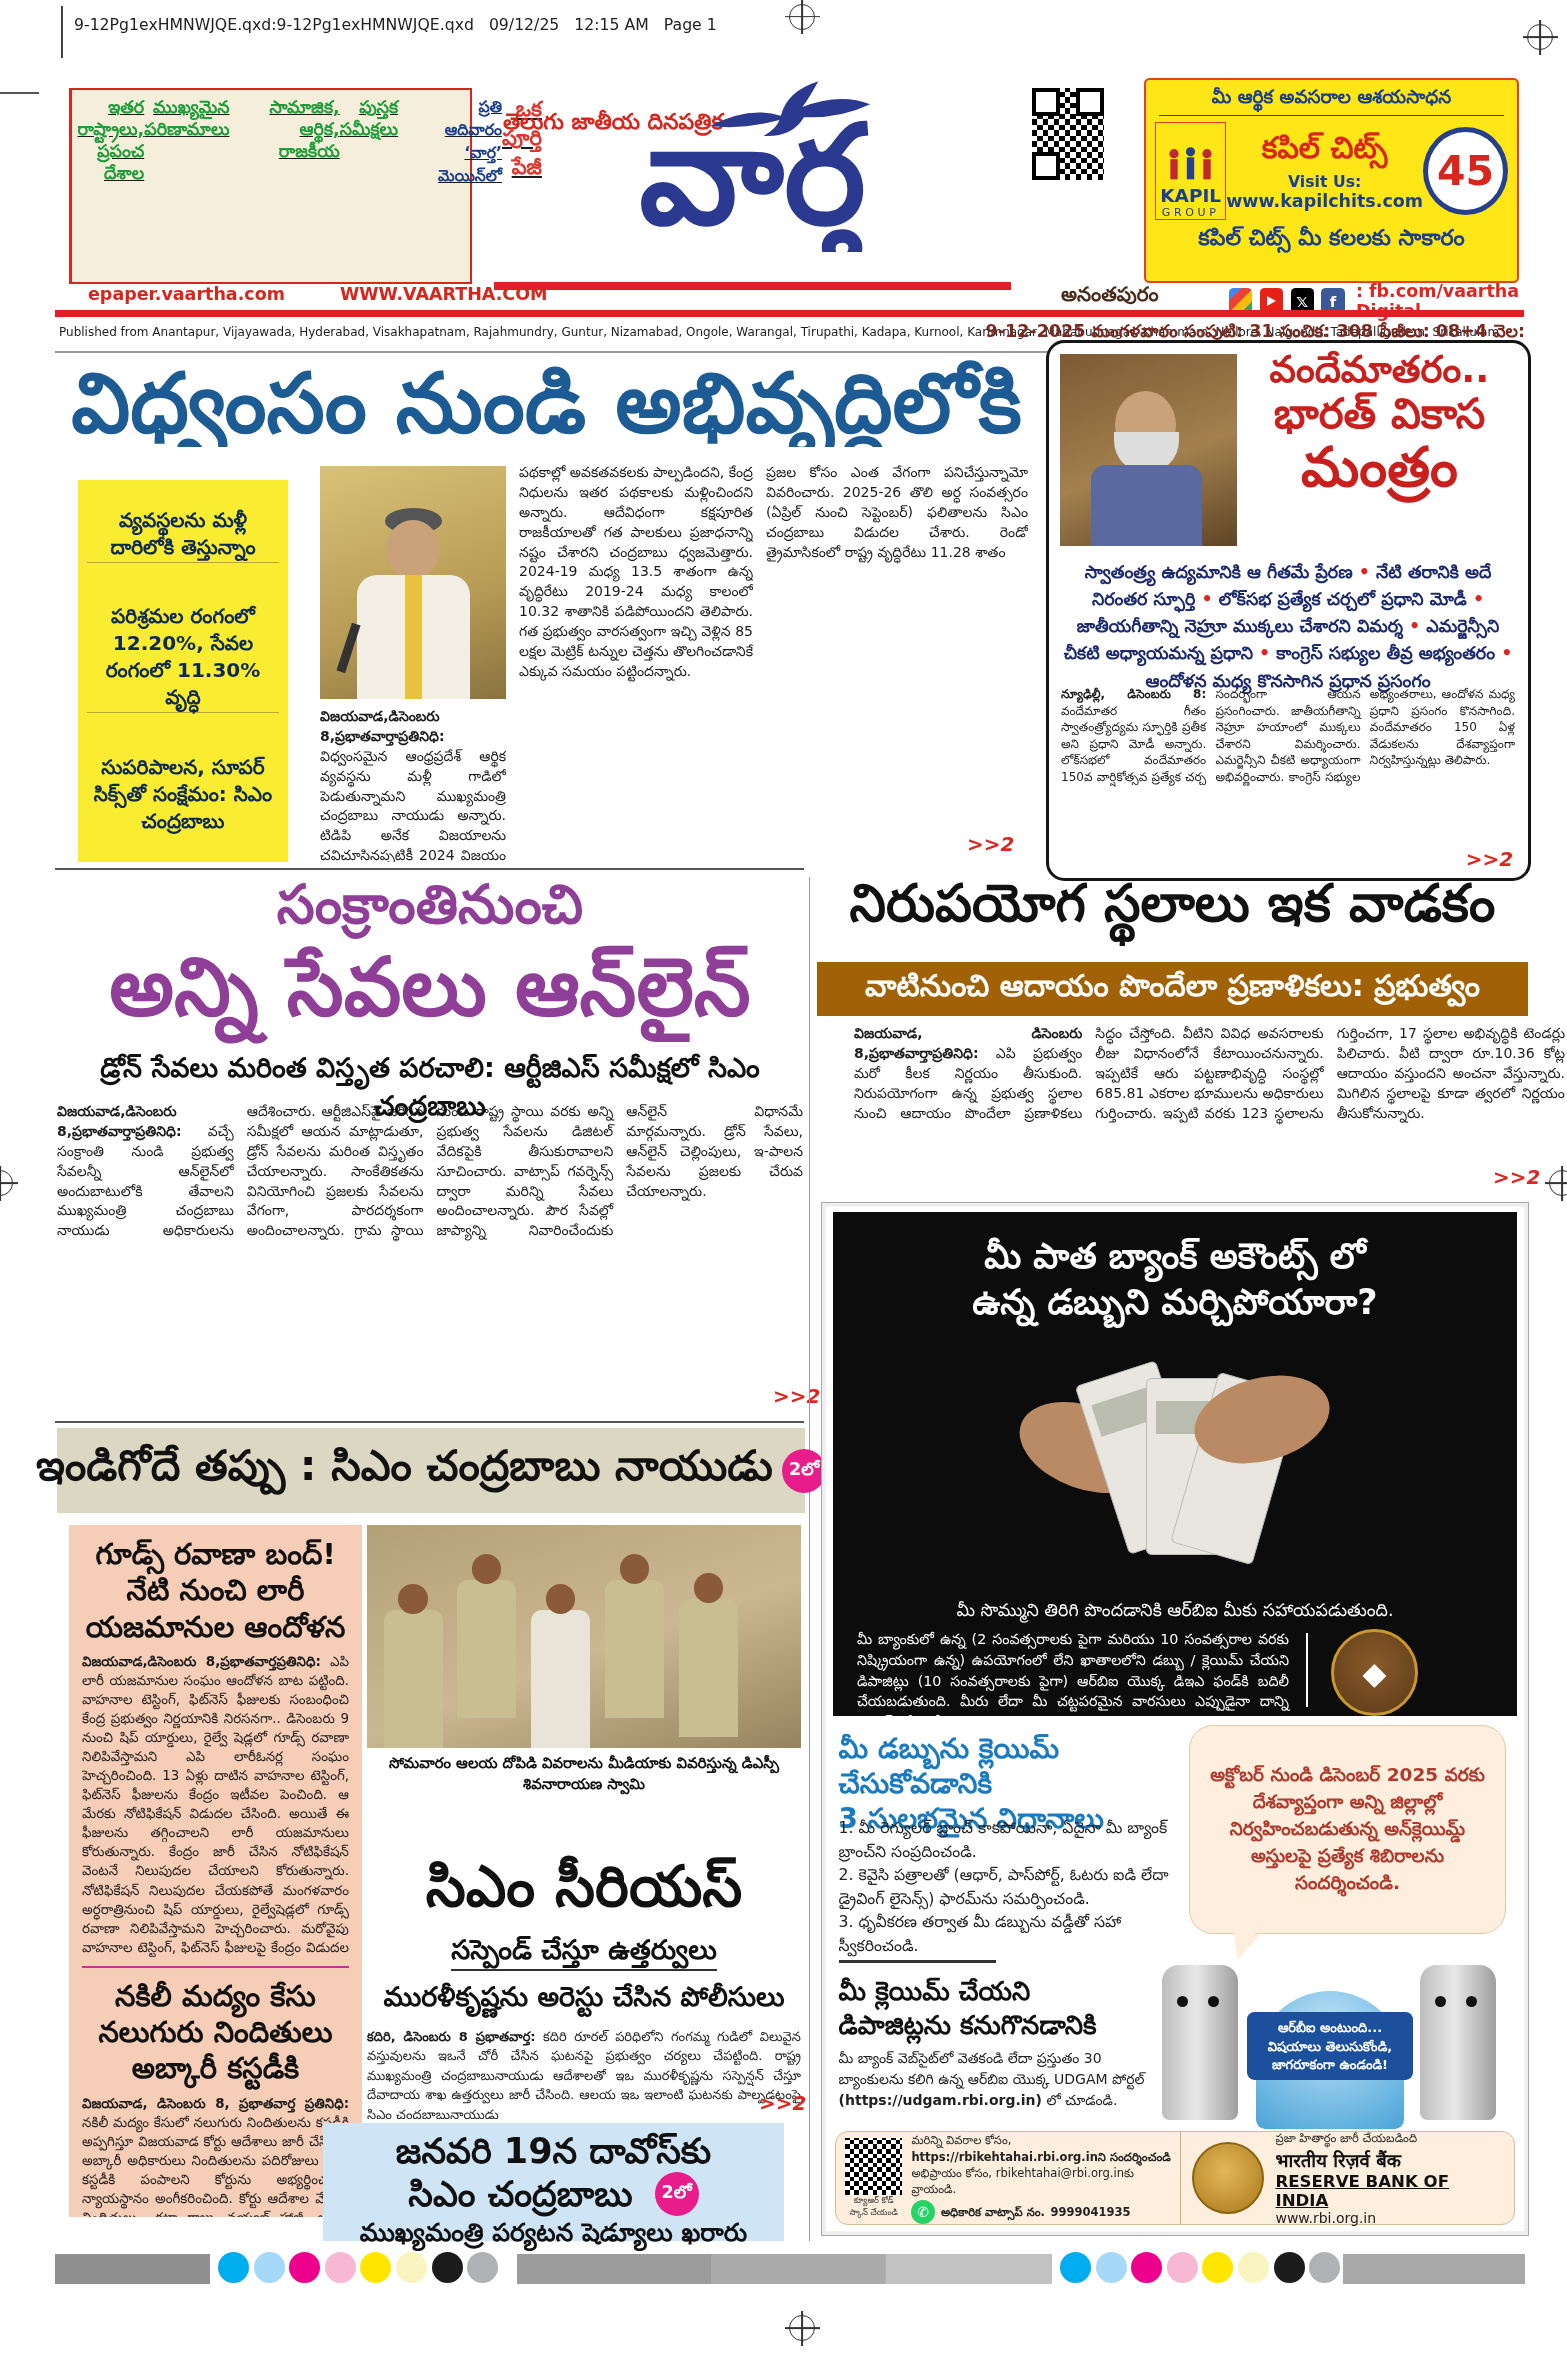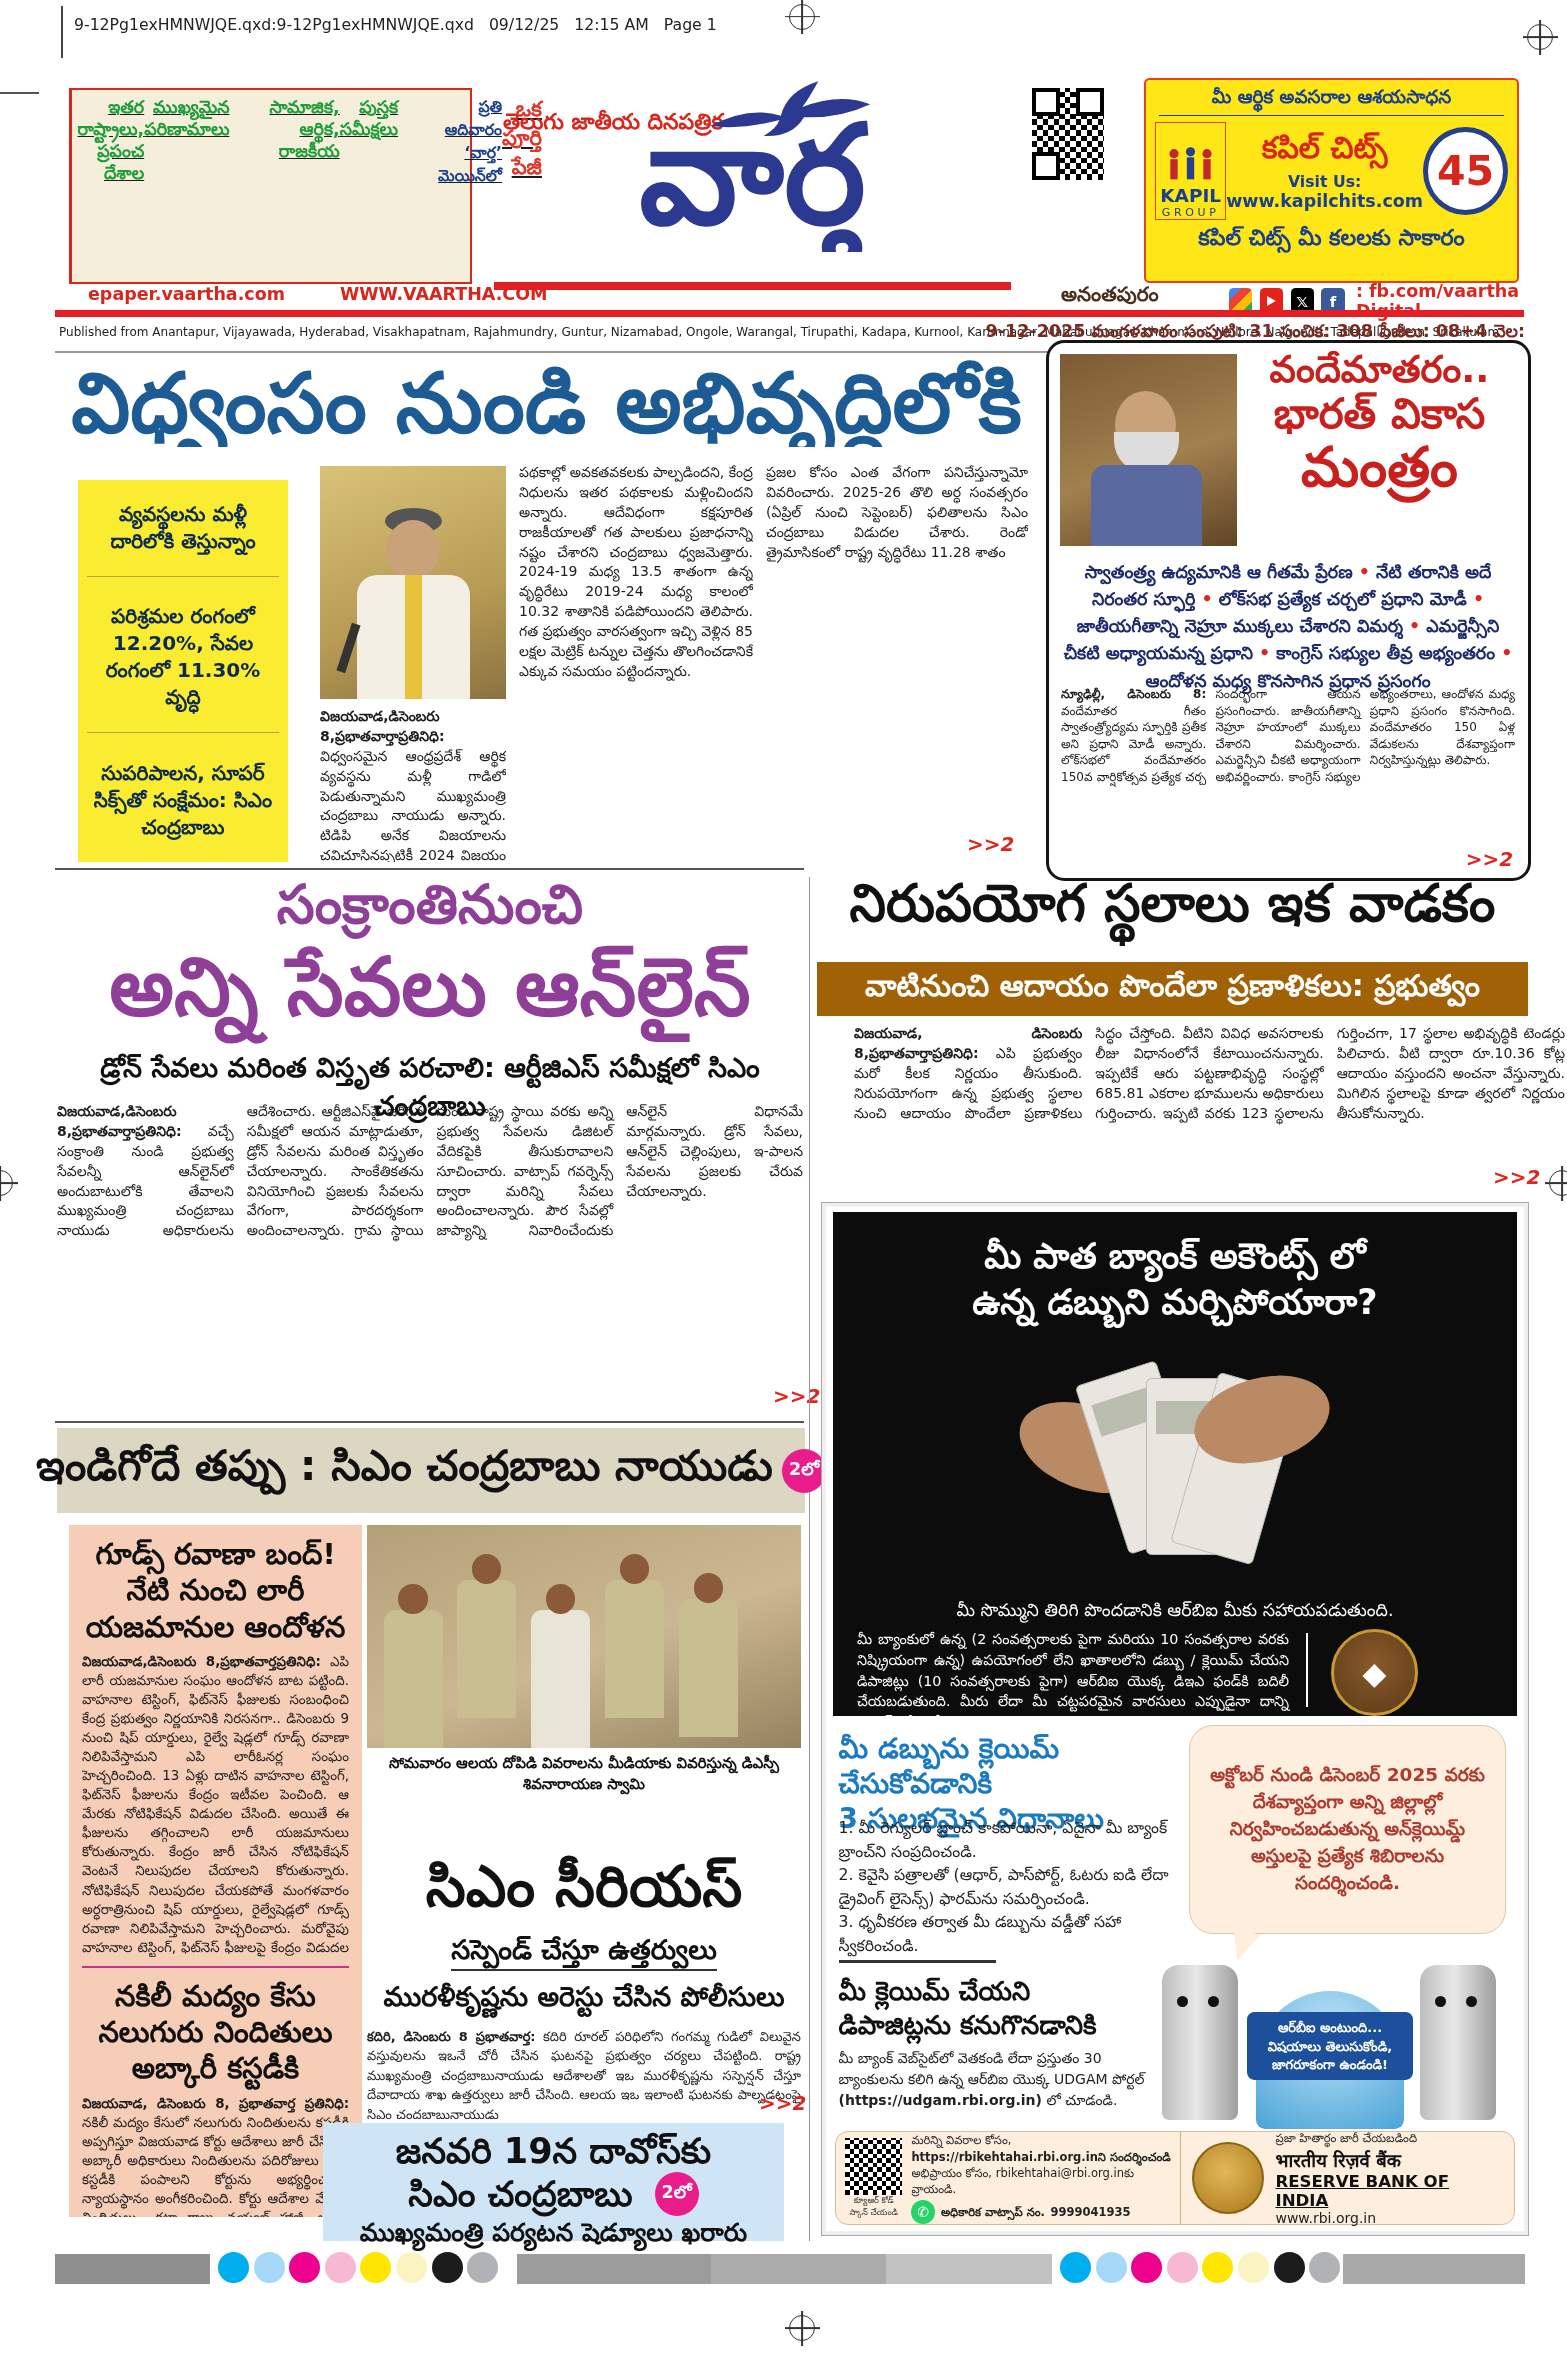--- a/index.html
+++ b/index.html
@@ -82,21 +82,21 @@
   #dateline-pub{left:59px;top:325px;font-size:12px;color:#222;}
   #dateline-issue{left:960px;top:321px;width:565px;text-align:right;font-size:17.5px;font-weight:bold;color:#7b2a22;}
   #dateline-rule{left:55px;top:351px;width:1469px;height:1.8px;background:#9a9a9a;}
 
   
   #lead-headline{left:55px;top:360px;width:983px;text-align:center;font-size:83px;font-weight:900;
      color:#1d5b94;line-height:1.05;white-space:nowrap;overflow:hidden;}
   #lead-box{left:78px;top:480px;width:210px;height:382px;background:#f9ec31;padding:7.4px 9.2px;box-sizing:border-box;
      display:flex;flex-direction:column;justify-content:space-around;text-align:center;}
   .lead-bullet{font-size:20px;font-weight:bold;color:#0d2a52;line-height:1.35;}
-  .lead-sep{border-bottom:1.8px solid #b8a834;padding-bottom:21px;}
+  .lead-sep{border-bottom:1.8px solid #b8a834;padding-bottom:1px;}
   #cm-photo{left:320px;top:466px;width:186px;height:233px;background:linear-gradient(160deg,#d9c278 0%,#b89b55 60%,#8a7340 100%);overflow:hidden;}
   .ph-head{position:absolute;left:66px;top:54px;width:54px;height:59px;border-radius:50%;background:#caa27a;}
   .ph-hair{position:absolute;left:65px;top:42px;width:57px;height:26px;border-radius:50%;background:#555;}
   .ph-body{position:absolute;left:37px;top:109px;width:113px;height:124px;border-radius:20px 20px 0 0;background:#f3efe4;}
   .ph-scarf{position:absolute;left:85px;top:109px;width:16.6px;height:124px;background:#e8c23a;}
   .ph-mic{position:absolute;left:24px;top:157px;width:9.2px;height:50px;background:#333;transform:rotate(18deg);}
   .bodytext{font-size:14px;line-height:1.42;color:#1c1c1c;}
   .byline{font-weight:bold;}
   #lead-col1{left:320px;top:707px;width:186px;height:155px;}
   #lead-col2{left:519px;top:463px;width:234px;height:401px;}

